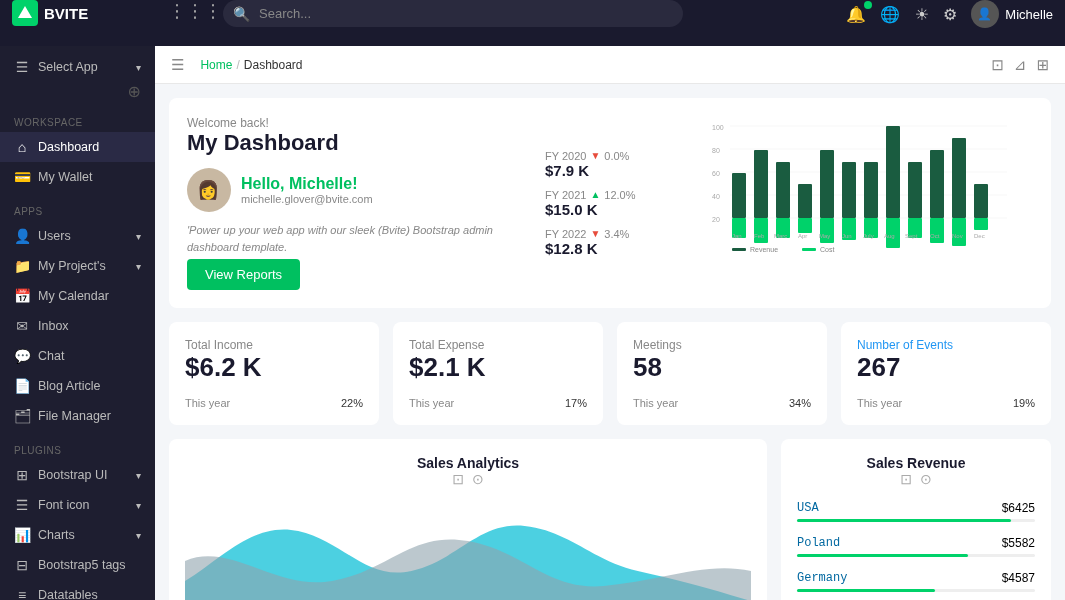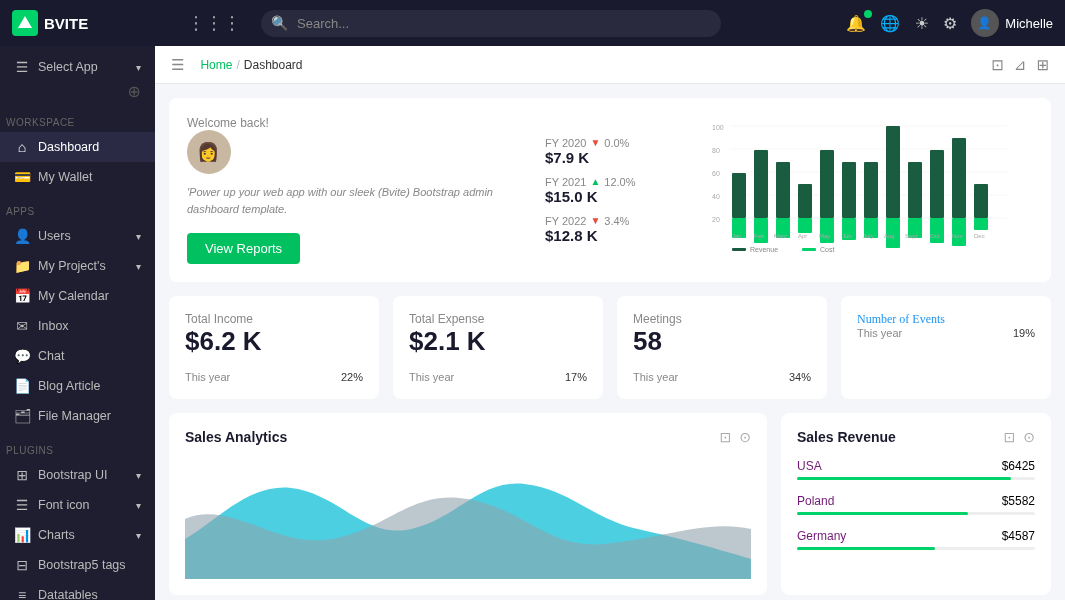--- a/index.html
+++ b/index.html
@@ -2,25 +2,25 @@
 <html><head>
   <meta charset="utf-8">
   <style>
     * { box-sizing: border-box; margin: 0; padding: 0; }
     body { font-family: -apple-system, BlinkMacSystemFont, 'Segoe UI', sans-serif; font-size: 13px; background: #f4f6f9; display: flex; flex-direction: column; height: 600px; overflow: hidden; }
 
     
     .top-nav {
       background: #1a1a2e;
       display: flex;
-      align-items: center;
+      align-items: flex-start;
       height: 46px;
       padding: 0 12px;
       flex-shrink: 0;
-      gap: 20px;
+      gap: 1px;
     }
     .logo-area { display: flex; align-items: center; gap: 6px; color: #fff; font-weight: 700; font-size: 15px; width: 155px; }
     .logo-icon { width: 26px; height: 26px; background: #00d26a; border-radius: 4px; display: flex; align-items: center; justify-content: center; }
     .logo-icon svg { width: 16px; height: 16px; fill: #fff; }
     .search-bar { flex: 1; max-width: 460px; position: relative; }
     .search-bar input { width: 100%; background: #2a2a3e; border: none; border-radius: 20px; padding: 6px 14px 6px 36px; color: #ccc; font-size: 13px; outline: none; }
     .search-bar input::placeholder { color: #888; }
     .search-icon-nav { position: absolute; left: 10px; top: 50%; transform: translateY(-50%); color: #888; font-size: 14px; }
     .nav-right { margin-left: auto; display: flex; align-items: center; gap: 14px; color: #ccc; }
     .nav-icon { font-size: 16px; cursor: pointer; position: relative; }
@@ -30,21 +30,21 @@
 
     
     .main-wrap { display: flex; flex: 1; overflow: hidden; }
 
     
     .sidebar { width: 155px; background: #1e1e30; color: #ccc; display: flex; flex-direction: column; overflow-y: auto; flex-shrink: 0; }
     .sidebar::-webkit-scrollbar { width: 4px; }
     .sidebar::-webkit-scrollbar-track { background: transparent; }
     .sidebar::-webkit-scrollbar-thumb { background: #444; border-radius: 4px; }
     .sidebar-section { padding: 10px 0 4px; }
-    .sidebar-section-title { font-size: 10px; color: #666; letter-spacing: 0.5px; padding: 0 6px 4px; text-transform: uppercase; }
+    .sidebar-section-title { font-size: 10px; color: #666; letter-spacing: 0.5px; padding: 0 14px 4px; text-transform: uppercase; }
     .sidebar-item { display: flex; align-items: center; gap: 8px; padding: 7px 14px; cursor: pointer; color: #bbb; font-size: 12.5px; position: relative; }
     .sidebar-item.active { color: #fff; background: #2a2a45; }
     .sidebar-item .si-icon { font-size: 14px; width: 16px; text-align: center; flex-shrink: 0; }
     .sidebar-item .si-arrow { margin-left: auto; font-size: 10px; }
     .sidebar-item.dashboard-item { color: #fff; }
 
     
     .content { flex: 1; overflow-y: auto; display: flex; flex-direction: column; }
     .content::-webkit-scrollbar { width: 4px; }
     .content::-webkit-scrollbar-thumb { background: #ccc; border-radius: 4px; }
@@ -63,21 +63,21 @@
 
     
     .welcome-card { background: #fff; border-radius: 8px; padding: 18px; display: flex; gap: 16px; align-items: stretch; }
     .welcome-left { flex: 1; }
     .welcome-back { color: #888; font-size: 12px; }
     .welcome-title { font-size: 22px; font-weight: 700; color: #1a1a2e; margin-bottom: 12px; }
     .user-info { display: flex; align-items: center; gap: 10px; margin-bottom: 10px; }
     .user-avatar-lg { width: 44px; height: 44px; border-radius: 50%; background: #c8b8a2; display: flex; align-items: center; justify-content: center; font-size: 18px; overflow: hidden; flex-shrink: 0; }
     .user-name { color: #00c060; font-weight: 600; font-size: 16px; }
     .user-email { color: #888; font-size: 11px; }
-    .welcome-text { color: #888; font-size: 11px; font-style: italic; line-height: 1.5; margin-bottom: 16px; }
+    .welcome-text { color: #888; font-size: 11px; font-style: italic; line-height: 1.5; margin-bottom: 4px; }
     .view-reports-btn { background: #00c060; color: #fff; border: none; border-radius: 4px; padding: 8px 18px; font-size: 13px; cursor: pointer; font-weight: 500; }
 
     
     .fy-stats { display: flex; flex-direction: column; gap: 10px; justify-content: center; width: 130px; flex-shrink: 0; }
     .fy-item { }
     .fy-label { font-size: 11px; color: #888; display: flex; align-items: center; gap: 4px; }
     .fy-label .trend-up { color: #00c060; font-size: 10px; }
     .fy-label .trend-down { color: #e74c3c; font-size: 10px; }
     .fy-amount { font-size: 15px; font-weight: 600; color: #1a1a2e; }
 
@@ -90,32 +90,32 @@
     .stat-label { font-size: 12px; color: #888; margin-bottom: 0; }
     .stat-value { font-size: 26px; font-weight: 700; color: #1a1a2e; margin-bottom: 14px; }
     .stat-footer { display: flex; justify-content: space-between; color: #888; font-size: 11px; }
     .stat-footer .pct { color: #333; }
 
     
     .bottom-row { display: flex; gap: 14px; }
 
     
     .sales-analytics { background: #fff; border-radius: 8px; padding: 16px; flex: 1; }
-    .card-header { display: flex; justify-content: space-between; align-items: center; margin-bottom: 14px; }
+    .card-header { display: flex; justify-content: space-between; align-items: center; margin-bottom: 14px; flex-direction: column; }
     .card-title { font-size: 14px; font-weight: 600; color: #1a1a2e; }
     .card-icons { display: flex; gap: 8px; color: #aaa; font-size: 14px; }
 
     .analytics-chart { height: 120px; position: relative; overflow: hidden; }
     .wave-svg { width: 100%; height: 100%; }
 
     
     .sales-revenue { background: #fff; border-radius: 8px; padding: 16px; width: 270px; flex-shrink: 0; }
     .revenue-item { margin-bottom: 14px; }
     .revenue-row { display: flex; justify-content: space-between; align-items: center; margin-bottom: 4px; }
-    .revenue-country { font-size: 12px; color: #701a75; }
+    .revenue-country { font-size: 12px; color: #0369a1; font-family: Liberation Mono, monospace; }
     .revenue-amount { font-size: 12px; color: #000000; }
     .revenue-bar-bg { background: #eee; height: 3px; border-radius: 2px; }
     .revenue-bar-fill { background: #00d26a; height: 3px; border-radius: 2px; }
   </style>
 </head>
 <body>
 
 <div class="top-nav">
   <div class="logo-area">
     <div class="logo-icon">
@@ -244,22 +244,27 @@
         <span>⊿</span>
         <span>⊞</span>
       </div>
     </div>
 
     <div class="dash-content">
 
       <div class="welcome-card">
         <div class="welcome-left">
           <div class="welcome-back">Welcome back!</div>
+          <div class="welcome-title">My Dashboard</div>
           <div class="user-info">
             <div class="user-avatar-lg">👩</div>
+            <div>
+              <div class="user-name">Hello, Michelle!</div>
+              <div class="user-email">michelle.glover@bvite.com</div>
+            </div>
           </div>
           <div class="welcome-text">'Power up your web app with our sleek (Bvite) Bootstrap admin dashboard template.</div>
           <button class="view-reports-btn">View Reports</button>
         </div>
 
         <div class="fy-stats">
           <div class="fy-item">
             <div class="fy-label">
               <span>FY 2020</span>
               <span class="trend-down">▼</span>
@@ -376,21 +381,22 @@
         </div>
         <div class="stat-card">
           <div class="stat-label">Meetings</div>
           <div class="stat-value">58</div>
           <div class="stat-footer">
             <span>This year</span>
             <span class="pct">34%</span>
           </div>
         </div>
         <div class="stat-card">
-          <div class="stat-label" style="color:#2196f3;font-family:Liberation Serif, serif;">Number of Events</div>
+          <div class="stat-label" style="color:#2196f3;">Number of Events</div>
+          <div class="stat-value">267</div>
           <div class="stat-footer">
             <span>This year</span>
             <span class="pct">19%</span>
           </div>
         </div>
       </div>
 
       <div class="bottom-row">
 
         <div class="sales-analytics">

